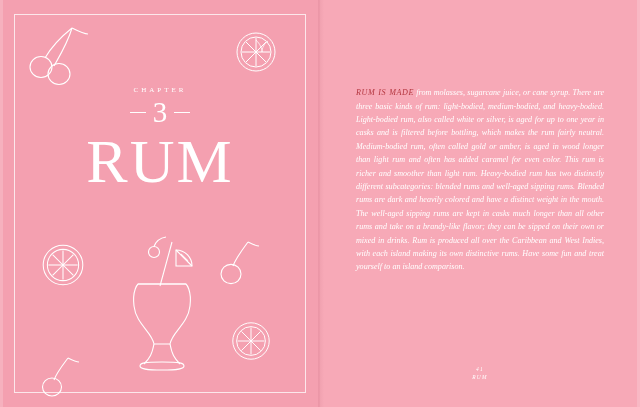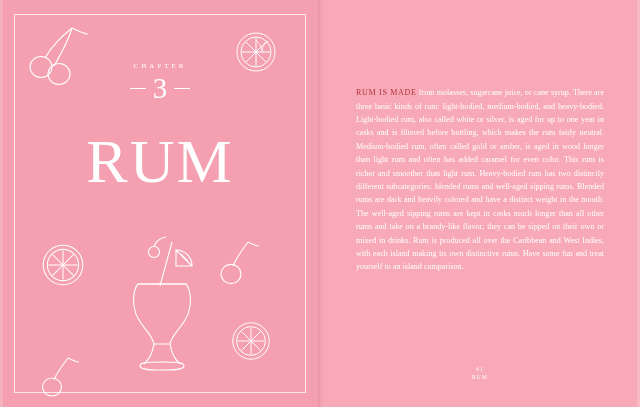--- a/index.html
+++ b/index.html
@@ -33,21 +33,21 @@
     left: 14px;
     top: 14px;
     right: 14px;
     bottom: 14px;
     border: 1px solid rgba(255,255,255,0.75);
   }
   .chapter-block {
     position: absolute;
     left: 0;
     right: 0;
-    top: 62px;
+    top: 86px;
     text-align: center;
     color: #ffffff;
     z-index: 6;
   }
   .chapter-word {
     font-size: 7px;
     letter-spacing: 3px;
     font-family: "Liberation Serif", serif;
     margin-bottom: 4px;
   }
@@ -88,20 +88,21 @@
   }
   .deco svg { display: block; }
 
   
   .right-page {
     position: relative;
     width: 320px;
     height: 407px;
     background: #f7a9b7;
     overflow: hidden;
+    font-style: italic;
   }
   .body-copy {
     position: absolute;
     left: 36px;
     top: 78px;
     width: 248px;
     color: #ffffff;
     font-size: 8.1px;
     line-height: 13.4px;
     text-align: justify;

